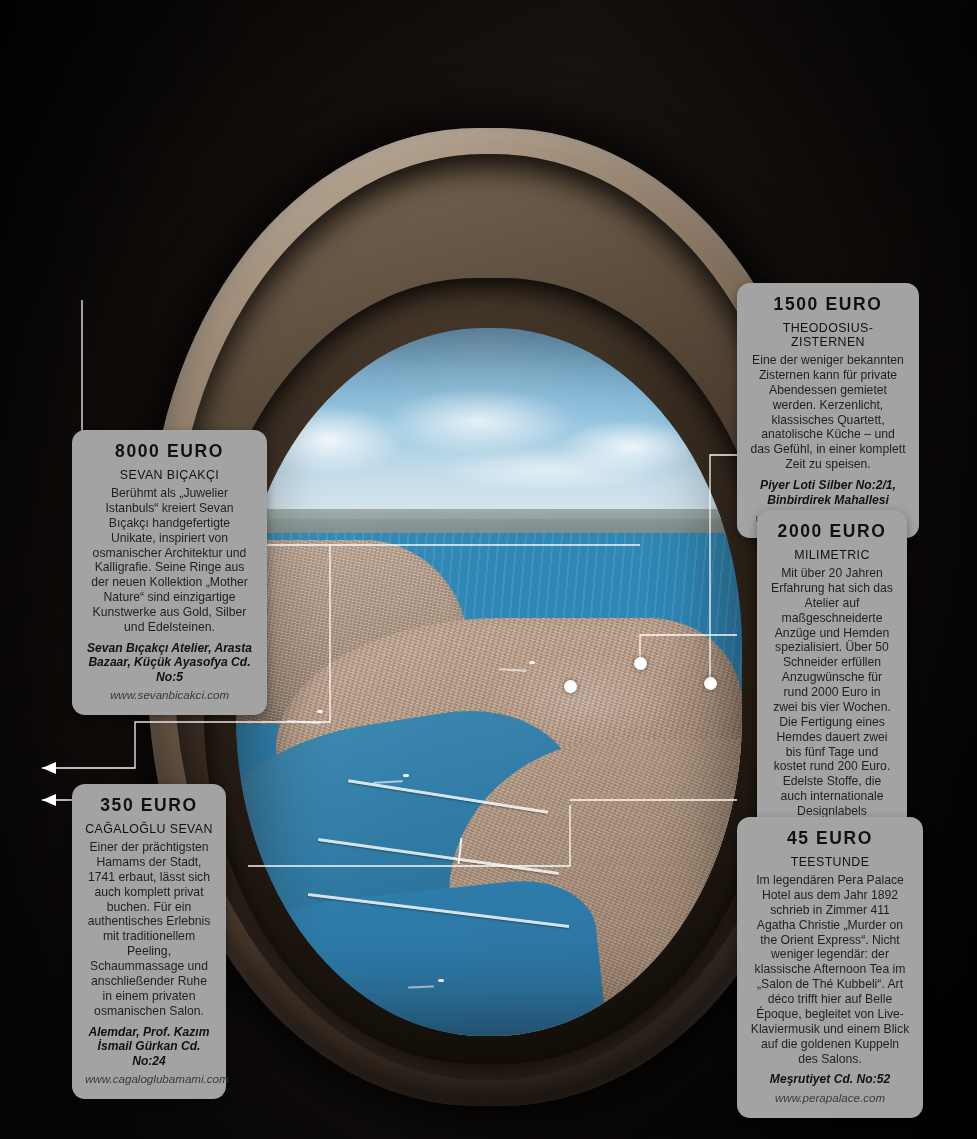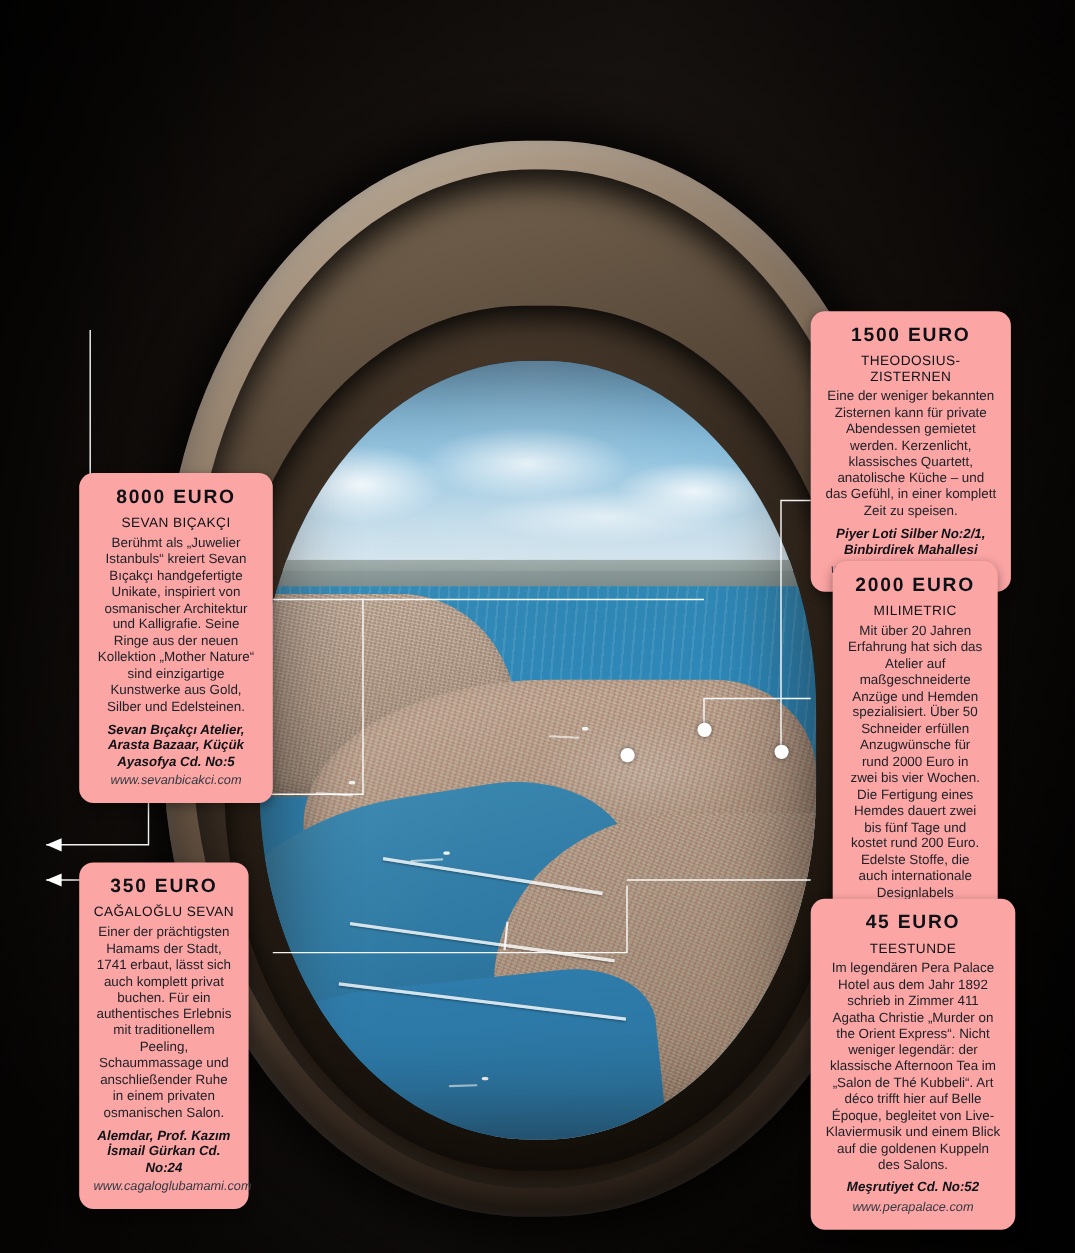--- a/index.html
+++ b/index.html
@@ -262,21 +262,21 @@
     width: 13px;
     height: 13px;
     border-radius: 50%;
     background: #fff;
     box-shadow: 0 0 5px rgba(0,0,0,0.45);
   }
 
   
   .callout {
     position: absolute;
-    background: #fca5a5;
+    background: #a3a3a3;
     border-radius: 13px;
     box-shadow: 0 3px 10px rgba(0,0,0,0.35);
     padding: 11px 13px 13px;
     box-sizing: border-box;
     text-align: center;
     color: #14181c;
   }
   .price {
     font-size: 17.5px;
     font-weight: bold;
@@ -307,21 +307,21 @@
   }
   .web {
     font-size: 11.6px;
     line-height: 1.2;
     font-style: italic;
     margin-top: 4px;
     color: #333a42;
   }
 
   #c-theodosius { left: 737px; top: 283px;  width: 182px; }
-  #c-sevan      { left: 72px;  top: 430px;  width: 176px; }
+  #c-sevan      { left: 72px;  top: 430px;  width: 195px; }
   #c-milimetric { left: 757px; top: 510px;  width: 150px; }
   #c-cagaloglu  { left: 72px;  top: 784px;  width: 154px; }
   #c-teestunde  { left: 737px; top: 817px;  width: 186px; }
 </style>
 </head>
 <body>
 
 <div id="page">
 
   <div class="cabin-wall"></div>

